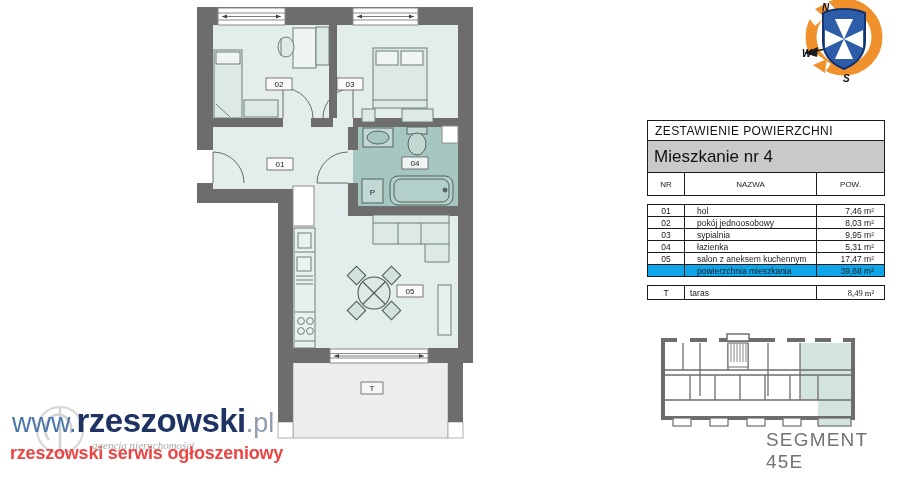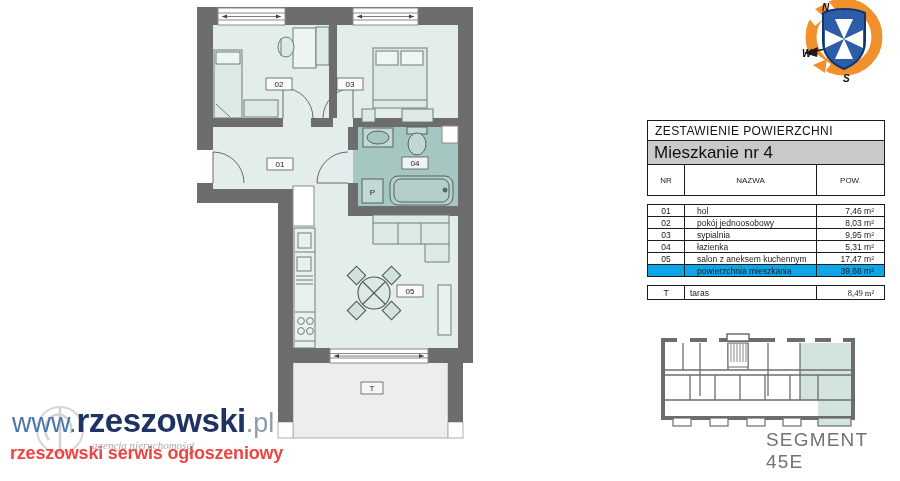--- a/index.html
+++ b/index.html
@@ -6,24 +6,24 @@
   .stage{position:relative;width:900px;height:481px;background:#fff;overflow:hidden;
          font-family:"Liberation Sans",sans-serif;color:#1a1a1a;}
   .abs{position:absolute;}
   svg text{font-family:"Liberation Sans",sans-serif;}
 
   
   .tblwrap{position:absolute;left:647px;top:120px;width:238px;}
   .box{box-sizing:border-box;border:1px solid #1c1c1c;background:#fff;}
   .title-box{height:21px;display:flex;align-items:center;padding-left:7px;
              font-size:12px;letter-spacing:.4px;color:#111;}
-  .sub-box{height:25px;margin-top:-1px;background:#c9c9c9;display:flex;align-items:center;
+  .sub-box{height:33px;margin-top:-1px;background:#c9c9c9;display:flex;align-items:center;
            padding-left:6px;font-size:17px;color:#111;}
   .grid-row{display:grid;grid-template-columns:36px 1fr 68px;}
-  .hdr-box{height:32px;margin-top:-1px;font-size:8px;}
+  .hdr-box{height:24px;margin-top:-1px;font-size:8px;}
   .hdr-box .cell{display:flex;align-items:center;justify-content:center;}
   .cell{box-sizing:border-box;overflow:hidden;white-space:nowrap;}
   .cell.c2,.cell.c3{border-left:1px solid #1c1c1c;}
   .datatbl{margin-top:8px;}
   .datatbl .grid-row{height:11px;font-size:8.5px;border-top:1px solid #1c1c1c;}
   .datatbl .grid-row:first-child{border-top:none;}
   .datatbl .cell{display:flex;align-items:center;}
   .datatbl .c1{justify-content:center;}
   .datatbl .c2{padding-left:12px;}
   .datatbl .c3{justify-content:flex-end;padding-right:10px;}

